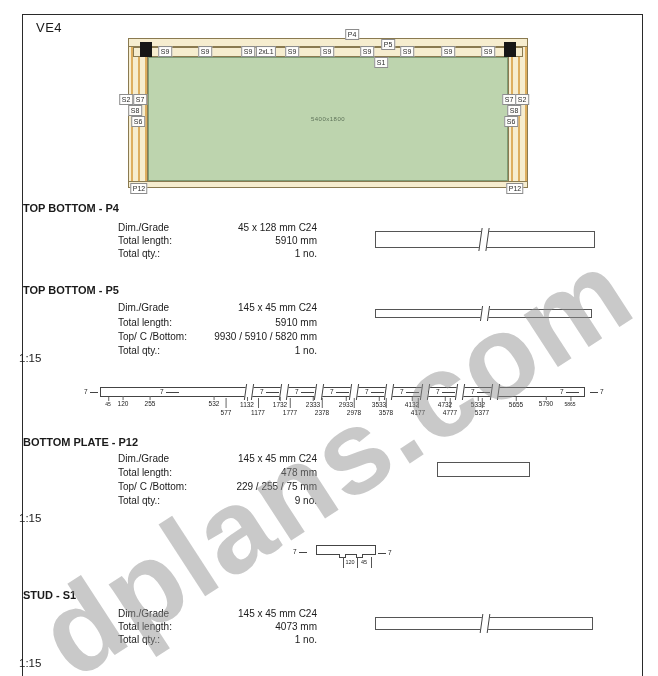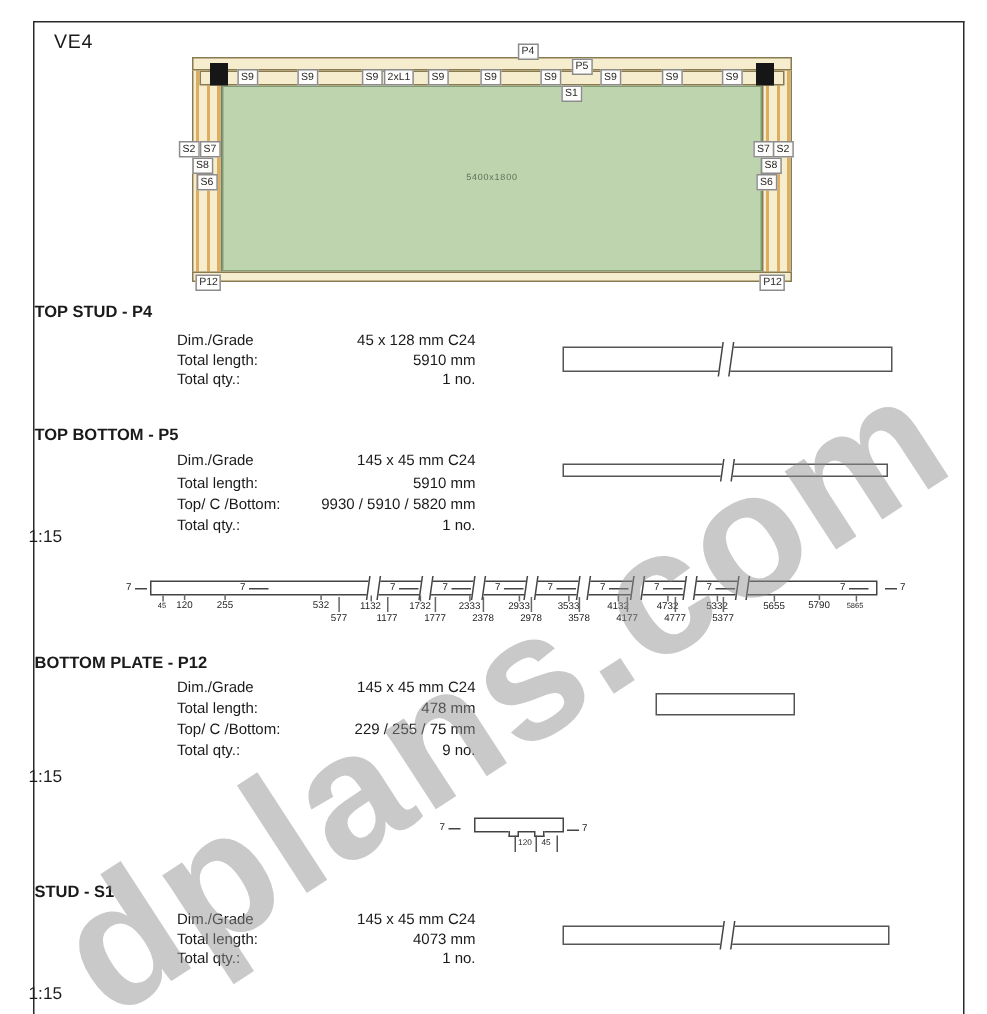--- a/index.html
+++ b/index.html
@@ -109,21 +109,21 @@
     <span class="tag" style="left:381px; top:56px;">S7</span>
     <span class="tag" style="left:394px; top:56px;">S2</span>
     <span class="tag" style="left:386px; top:67px;">S8</span>
     <span class="tag" style="left:383px; top:78px;">S6</span>
 
     <span class="tag" style="left:11px;  top:145px;">P12</span>
     <span class="tag" style="left:387px; top:145px;">P12</span>
   </div>
 
   <div class="sect" style="top:202px;">
-    <div class="shead">TOP STUD - P4</div>
+    <div class="shead">TOP BOTTOM - P4</div>
     <div class="srow" style="top:20px;">
         <span>Dim./Grade</span>
         <span>45 x 128 mm C24</span>
       </div>
     <div class="srow" style="top:33px;">
         <span>Total length:</span>
         <span>5910 mm</span>
       </div>
     <div class="srow" style="top:46px;">
         <span>Total qty.:</span>

